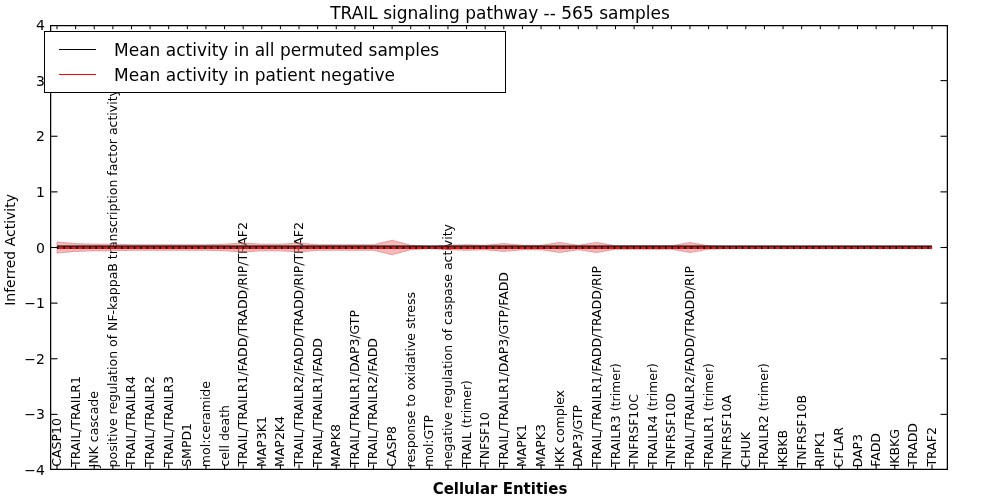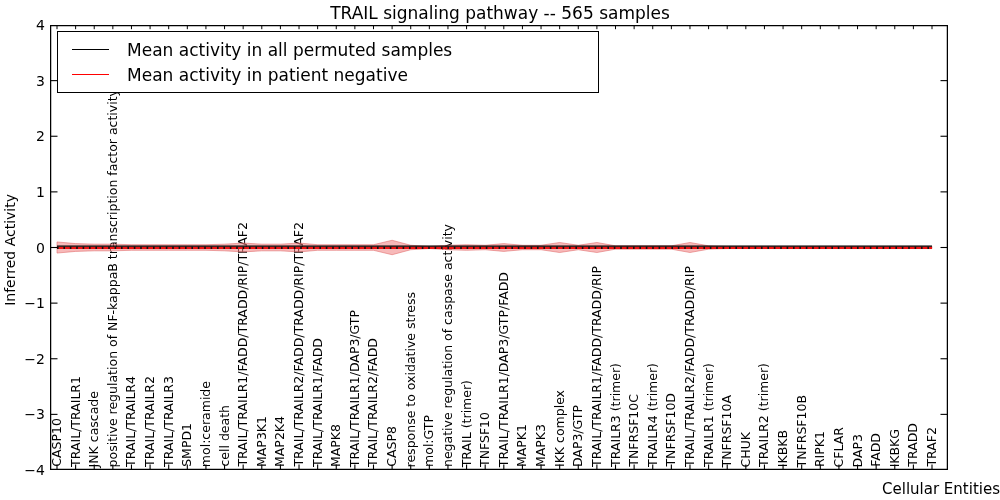--- a/index.html
+++ b/index.html
@@ -11,35 +11,36 @@
   .title{
     position:absolute;top:3px;left:0;width:1000px;text-align:center;
     font-size:17px;color:#000;
   }
   .ylabel{
     position:absolute;left:2px;top:194px;
     writing-mode:vertical-rl;transform:rotate(180deg);
     font-size:14px;white-space:nowrap;line-height:16px;
   }
   .xlabel-title{
-    position:absolute;left:0;top:480px;width:1000px;text-align:right;
+    position:absolute;left:0;top:480px;width:1000px;text-align:center;
     font-size:15px;
+    font-weight:bold;
   }
   .ytick{
     position:absolute;left:0;width:45px;text-align:right;
     font-size:14px;line-height:18px;z-index:2;
   }
   .xticklabel{
     position:absolute;bottom:33px;
     writing-mode:vertical-rl;transform:rotate(180deg);
     font-size:12.5px;line-height:13px;white-space:nowrap;z-index:2;
   }
   #plot-svg{position:absolute;left:50px;top:25px;z-index:3;}
   .legend{
-    position:absolute;left:57px;top:31px;width:542px;height:62px;
+    position:absolute;left:44px;top:31px;width:462px;height:62px;
     background:#ffffff;border:1.6px solid #000;z-index:5;
     box-sizing:border-box;padding:5px 10px 5px 14px;
     display:flex;flex-direction:column;justify-content:space-around;
   }
   .legend-row{display:flex;align-items:center;height:25px;}
   .legend-line{display:inline-block;width:37px;height:0;border-top:1.6px solid #000;margin-right:18px;flex:0 0 auto;}
   .legend-text{font-size:17px;white-space:nowrap;}
 </style>
 </head>
 <body>

